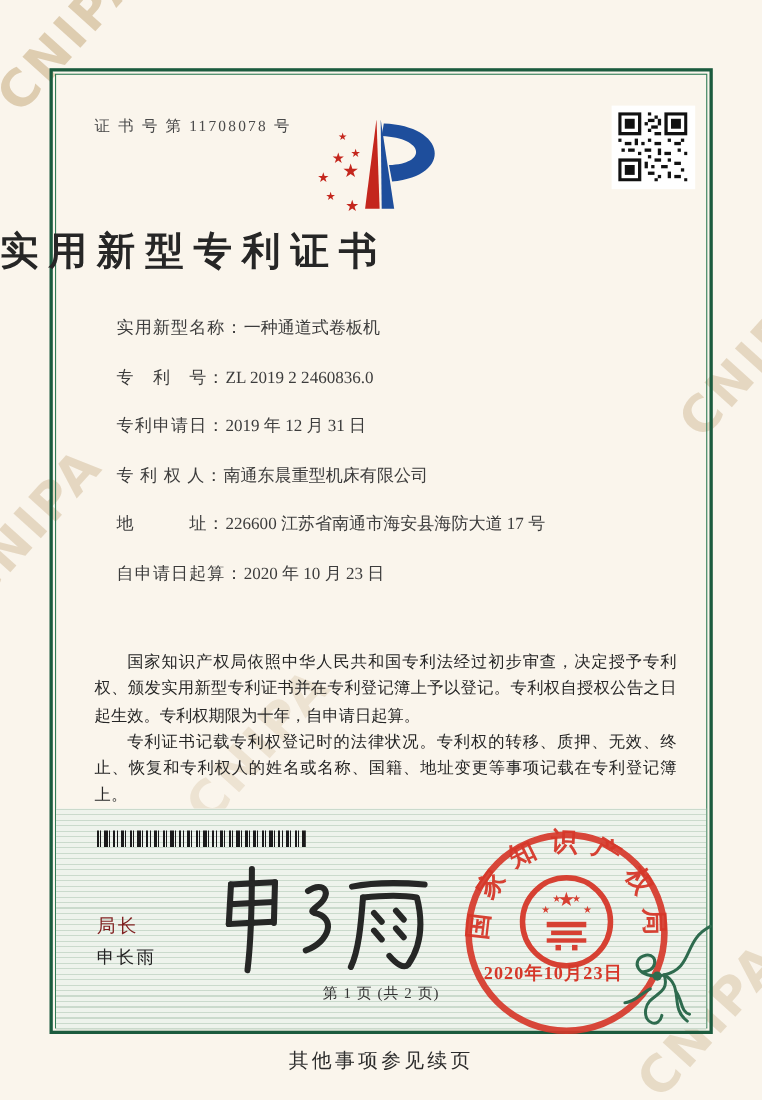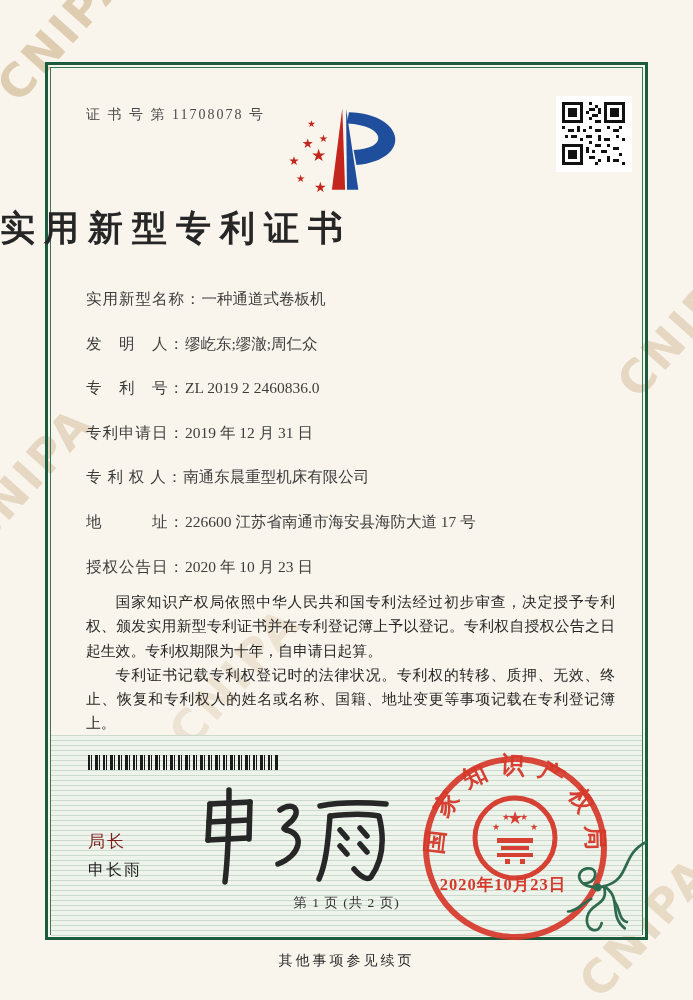--- a/index.html
+++ b/index.html
@@ -29,21 +29,21 @@
     font-size:14px;letter-spacing:2px;color:#4a4a4a;
   }
   .logo{position:absolute;left:262px;top:104px;z-index:2;}
   .qr-box{position:absolute;left:556px;top:96px;width:76px;height:76px;background:#fff;z-index:2;}
   .qr-box svg{position:absolute;left:6px;top:6px;}
   .title{
     position:absolute;left:0;top:205px;width:100%;text-align:left;z-index:2;
     font-size:35px;font-weight:bold;letter-spacing:9px;color:#262626;
   }
   .fields{position:absolute;left:86px;top:288px;right:76px;z-index:2;font-size:15.5px;color:#3c3c3c;}
-  .field-row{height:44.6px;line-height:22px;white-space:nowrap;}
+  .field-row{height:44.6px;line-height:22px;white-space:nowrap;margin-left:20px;}
   .field-row .lbl{letter-spacing:1px;}
   .dual{display:flex;}
   .dual .left-pair{width:286px;}
   .paragraphs{
     position:absolute;left:86px;top:590px;right:78px;z-index:2;
     font-size:14.8px;line-height:1.64;color:#262626;text-align:justify;
   }
   .paragraphs p{margin:0;text-indent:2em;}
   .barcode{
     position:absolute;left:88px;top:755px;width:190px;height:15px;z-index:2;
@@ -57,21 +57,21 @@
   .signer-name{position:absolute;left:88px;top:860px;z-index:2;font-size:16px;color:#222;letter-spacing:2px;}
   .signature{position:absolute;left:192px;top:782px;z-index:2;}
   .seal{position:absolute;left:413px;top:746px;z-index:3;}
   .ornament{position:absolute;left:545px;top:838px;z-index:4;}
   .page-info{
     position:absolute;left:0;top:894px;width:100%;text-align:center;z-index:2;
     font-size:13.5px;color:#333;letter-spacing:1px;
   }
   .continuation{
     position:absolute;left:0;top:952px;width:100%;text-align:center;z-index:2;
-    font-size:14px;color:#2b2b2b;letter-spacing:3px;
+    font-size:18px;color:#2b2b2b;letter-spacing:3px;
   }
 </style>
 </head>
 <body>
 
 <div class="page">
 
   <span class="wm" style="left:-22px;top:4px;color:rgba(198,172,128,.55);">CNIPA</span>
   <span class="wm" style="left:598px;top:300px;">CNIPA</span>
   <span class="wm" style="left:-58px;top:450px;">CNIPA</span>
@@ -156,37 +156,34 @@
     </svg>
   </div>
 
   <div class="title">实用新型专利证书</div>
 
   <div class="fields">
     <div class="field-row">
       <span class="lbl">实用新型名称：</span><span>一种通道式卷板机</span>
     </div>
     <div class="field-row">
-      <span class="lbl">发　明　人：</span><span>缪屹东;缪澈;周仁众</span>
-    </div>
-    <div class="field-row">
       <span class="lbl">专　利　号：</span><span>ZL 2019 2 2460836.0</span>
     </div>
     <div class="field-row">
       <span class="lbl">专利申请日：</span><span>2019 年 12 月 31 日</span>
     </div>
     <div class="field-row">
       <span class="lbl">专 利 权 人：</span><span>南通东晨重型机床有限公司</span>
     </div>
     <div class="field-row">
       <span class="lbl">地　　　址：</span><span>226600 江苏省南通市海安县海防大道 17 号</span>
     </div>
     <div class="field-row dual">
       <span class="left-pair">
-        <span class="lbl">授权公告日：</span><span>2020 年 10 月 23 日</span>
+        <span class="lbl">自申请日起算：</span><span>2020 年 10 月 23 日</span>
       </span>
     </div>
   </div>
 
   <div class="paragraphs">
     <p>国家知识产权局依照中华人民共和国专利法经过初步审查，决定授予专利权、颁发实用新型专利证书并在专利登记簿上予以登记。专利权自授权公告之日起生效。专利权期限为十年，自申请日起算。</p>
     <p>专利证书记载专利权登记时的法律状况。专利权的转移、质押、无效、终止、恢复和专利权人的姓名或名称、国籍、地址变更等事项记载在专利登记簿上。</p>
   </div>
 
   <div class="barcode"></div>

